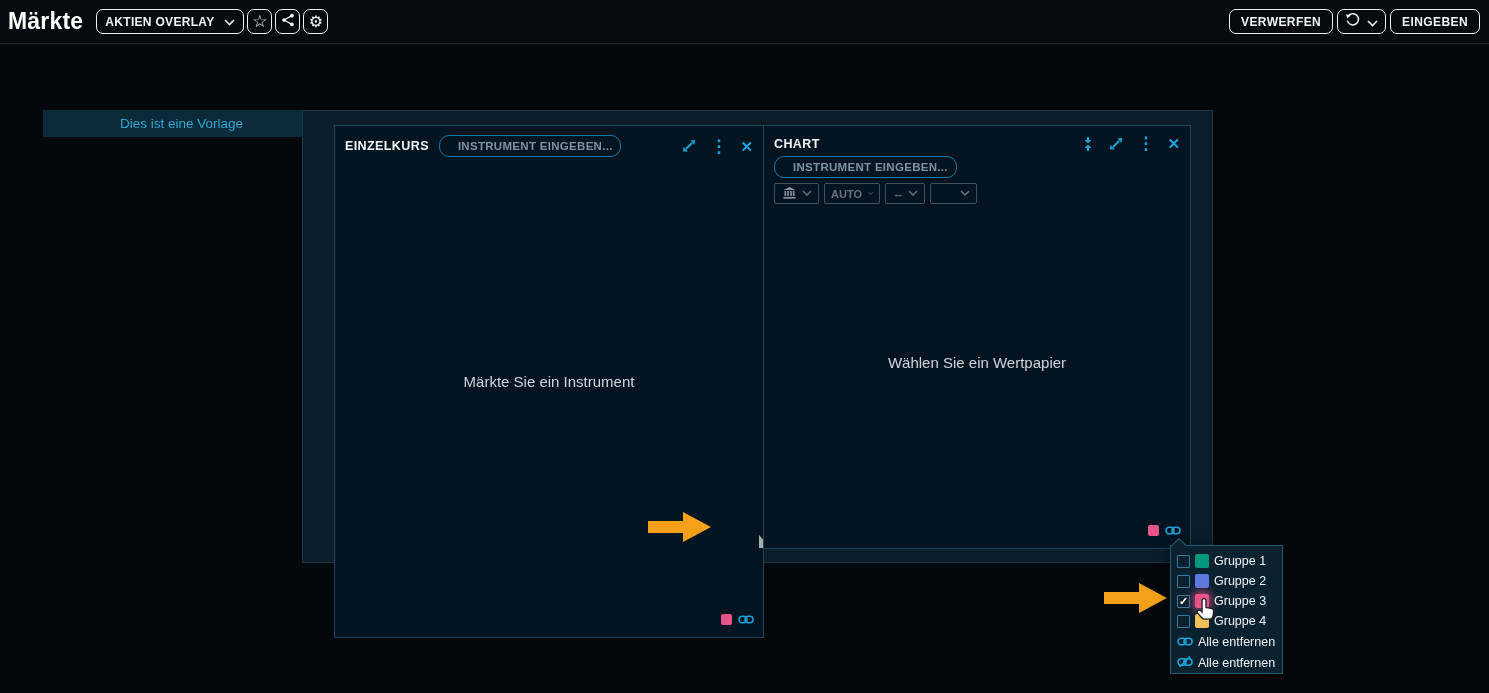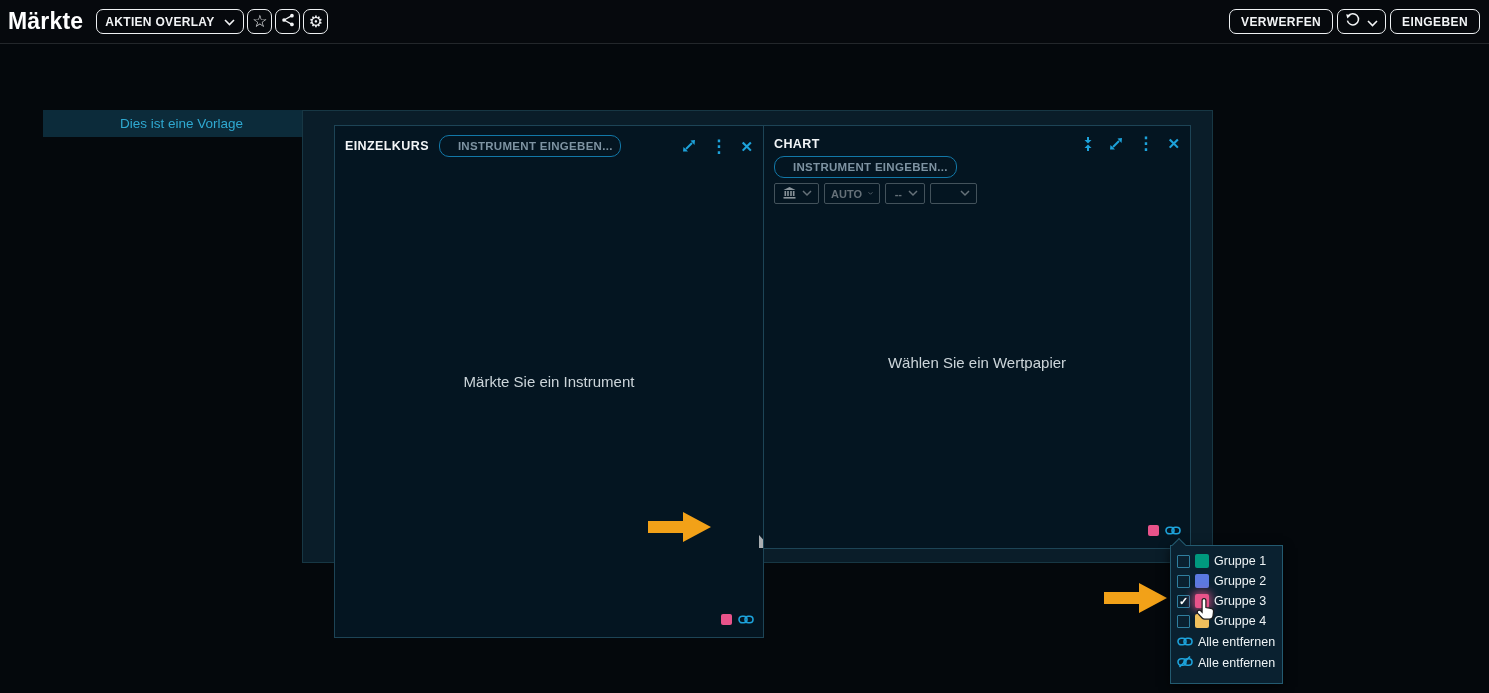--- a/index.html
+++ b/index.html
@@ -65,21 +65,21 @@
   .link-ic { color:#1da2da; display:flex; cursor:pointer; }
 
   .resize-grip { position:absolute; left:456px; top:424px; width:14px; height:14px; }
 
   
   .annot-arrow { position:absolute; pointer-events:none; }
 
   
   .group-popup { position:absolute; left:1170px; top:545px; width:113px;
     background:#0a2130; border:1px solid #235a70; box-shadow:0 3px 10px rgba(0,0,0,.65);
-    padding:5px 6px 10px 6px; z-index:5; }
+    padding:5px 6px 0 6px; z-index:5; }
   .popup-caret { position:absolute; left:3px; top:-6px; width:10px; height:10px;
     background:#0a2130; border-left:1px solid #235a70; border-top:1px solid #235a70;
     transform:rotate(45deg); }
   .g-row { display:flex; align-items:center; gap:5px; height:20px; cursor:pointer; }
   .g-check { width:13px; height:13px; border:1px solid #2f7e9e; border-radius:1px; background:#0a2130;
     display:flex; align-items:center; justify-content:center; flex:0 0 auto; }
   .g-check .mark { color:#ffffff; font-size:11px; font-weight:bold; line-height:1; }
   .g-swatch { width:14px; height:14px; border-radius:2px; flex:0 0 auto; }
   .g-swatch.hovered { box-shadow:0 0 9px 2px rgba(232,83,137,.75); }
   .g-label { color:#eef3f5; font-size:12.5px; white-space:nowrap; }

